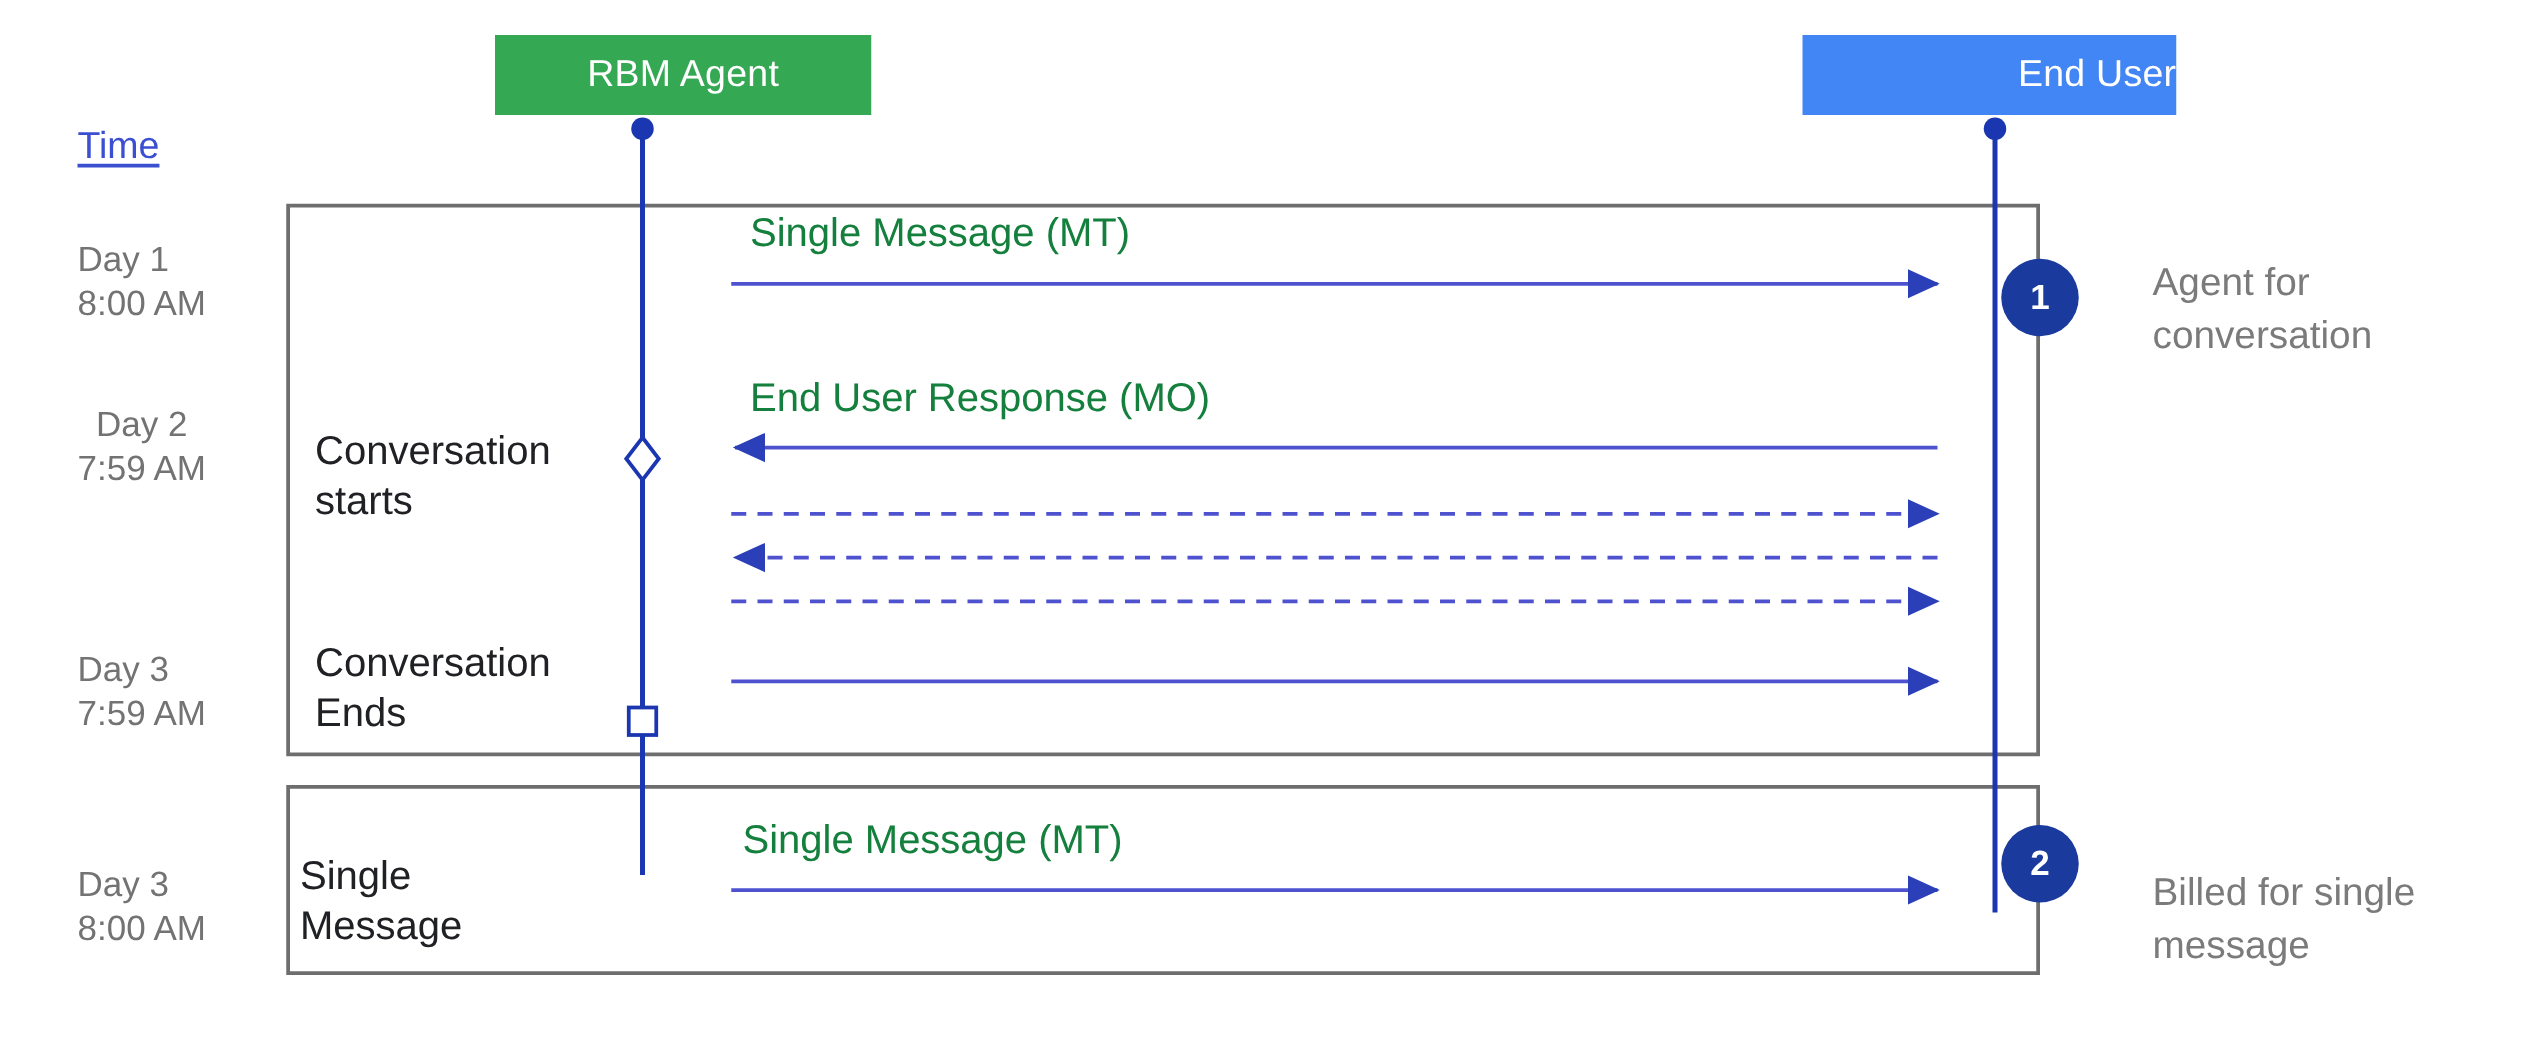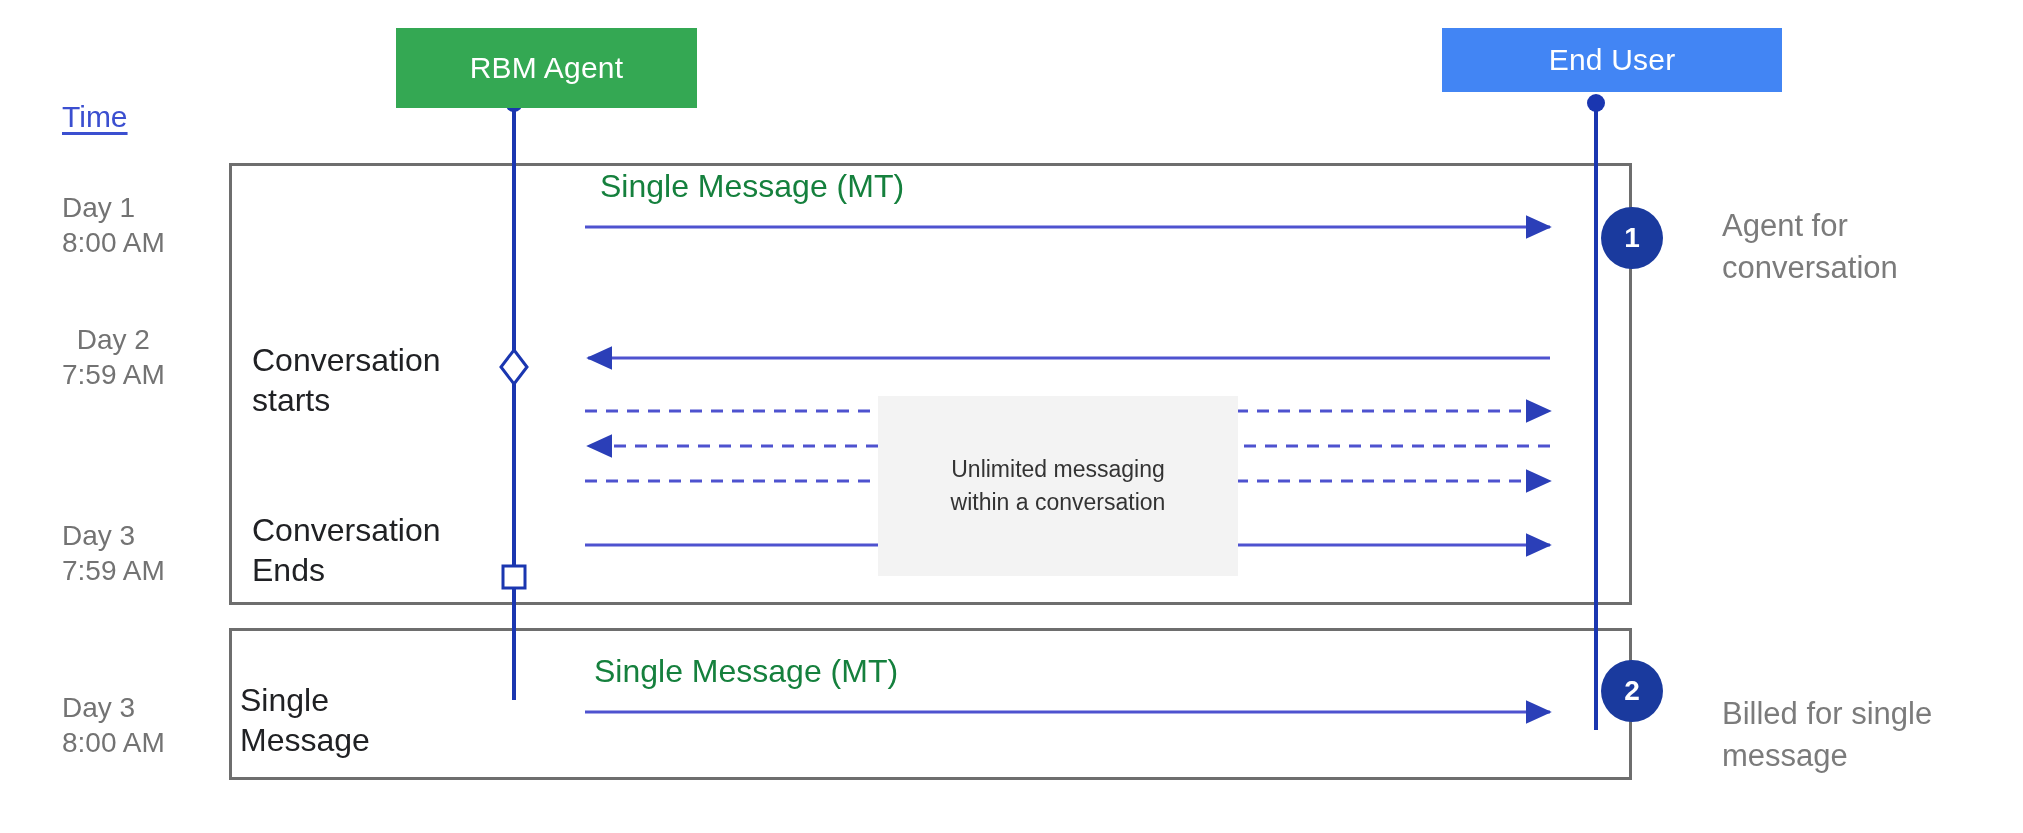--- a/index.html
+++ b/index.html
@@ -6,22 +6,22 @@
   body{width:2023px;height:833px;font-family:"Liberation Sans",sans-serif;}
   #stage{position:relative;width:2023px;height:833px;overflow:hidden;background:#fff;}
 
   .abs{position:absolute;}
 
   
   .actor-box{
     display:flex;align-items:center;justify-content:center;
     color:#ffffff;font-size:30px;letter-spacing:.2px;
   }
-  .actor-agent{left:396px;top:28px;width:301px;height:80px;background:#34a853;}
-  .actor-user{left:1442px;top:28px;width:340px;height:64px;background:#4285f4;}
+  .actor-agent{left:396px;top:28px;width:301px;height:64px;background:#34a853;}
+  .actor-user{left:1442px;top:28px;width:299px;height:64px;background:#4285f4;justify-content:flex-end;}
 
   
   .lifeline{width:4px;background:#1a36b0;}
   .lifeline-dot{width:18px;height:18px;border-radius:50%;background:#1a36b0;}
 
   
   .frame{border:3px solid #6e6e6e;background:transparent;box-sizing:border-box;}
 
   
   .time-head{
@@ -116,26 +116,23 @@
     <line x1="585" y1="545" x2="1550" y2="545" stroke="#4e52cf" stroke-width="3" marker-end="url(#ah-r)"></line>
 
     <line x1="585" y1="712" x2="1550" y2="712" stroke="#4e52cf" stroke-width="3" marker-end="url(#ah-r)"></line>
 
     <path d="M514,350 L527,367 L514,384 L501,367 z" fill="#ffffff" stroke="#1a36b0" stroke-width="3"></path>
 
     <rect x="503" y="566" width="22" height="22" fill="#ffffff" stroke="#1a36b0" stroke-width="3"></rect>
   </svg>
 
   <div class="abs msg-caption" style="left:600px;top:168px;">Single Message (MT)</div>
+  <div class="abs msg-caption" style="left:600px;top:300px;">End User Response (MO)</div>
   <div class="abs msg-caption" style="left:594px;top:653px;">Single Message (MT)</div>
 
-  <div class="abs note-box">
-    <span class="note-text">Unlimited messaging
-within a conversation</span>
-  </div>
 
   <div class="abs badge" style="left:1601px;top:207px;">
     <span>1</span>
   </div>
   <div class="abs badge-note" style="left:1722px;top:205px;">Agent for
 conversation</div>
 
   <div class="abs badge" style="left:1601px;top:660px;">
     <span>2</span>
   </div>

